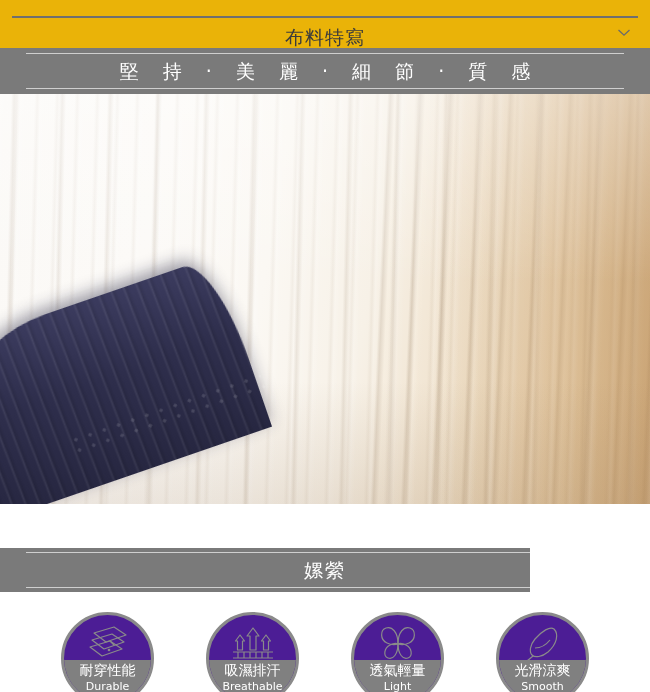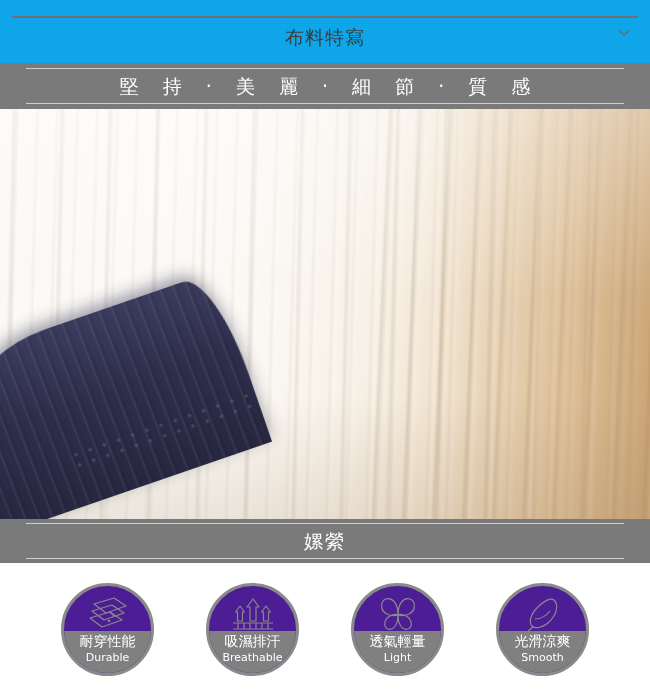--- a/index.html
+++ b/index.html
@@ -12,22 +12,22 @@
     height: 692px;
     font-family: "DejaVu Sans", "Liberation Sans", sans-serif;
     overflow: hidden;
     position: relative;
   }
 
   
   .header {
     position: relative;
     width: 650px;
-    height: 63px;
-    background: #0ea5e9;
+    height: 48px;
+    background: #eab308;
   }
   .header-rule {
     position: absolute;
     left: 12px;
     top: 16px;
     width: 626px;
     height: 0;
     border-top: 2px solid #6f6f6f;
   }
   .header-title {
@@ -209,24 +209,25 @@
     transform: rotate(-19deg);
     transform-origin: 0 100%;
     background-image: radial-gradient(circle at 4px 4px, rgba(255,255,255,0.16) 1.4px, rgba(255,255,255,0) 2px);
     background-size: 15px 11px;
     opacity: 0.85;
   }
 
   
   .material-banner {
     position: relative;
-    width: 650px;
+    width: 530px;
     height: 44px;
     background: #7a7a7a;
     overflow: hidden;
+    margin-top: 44px;
   }
   .material-banner .inner-rule {
     position: absolute;
     left: 26px;
     width: 598px;
     height: 1px;
     background: #cfcfcf;
   }
   .material-banner .inner-rule.top { top: 4px; }
   .material-banner .inner-rule.bot { bottom: 4px; }

